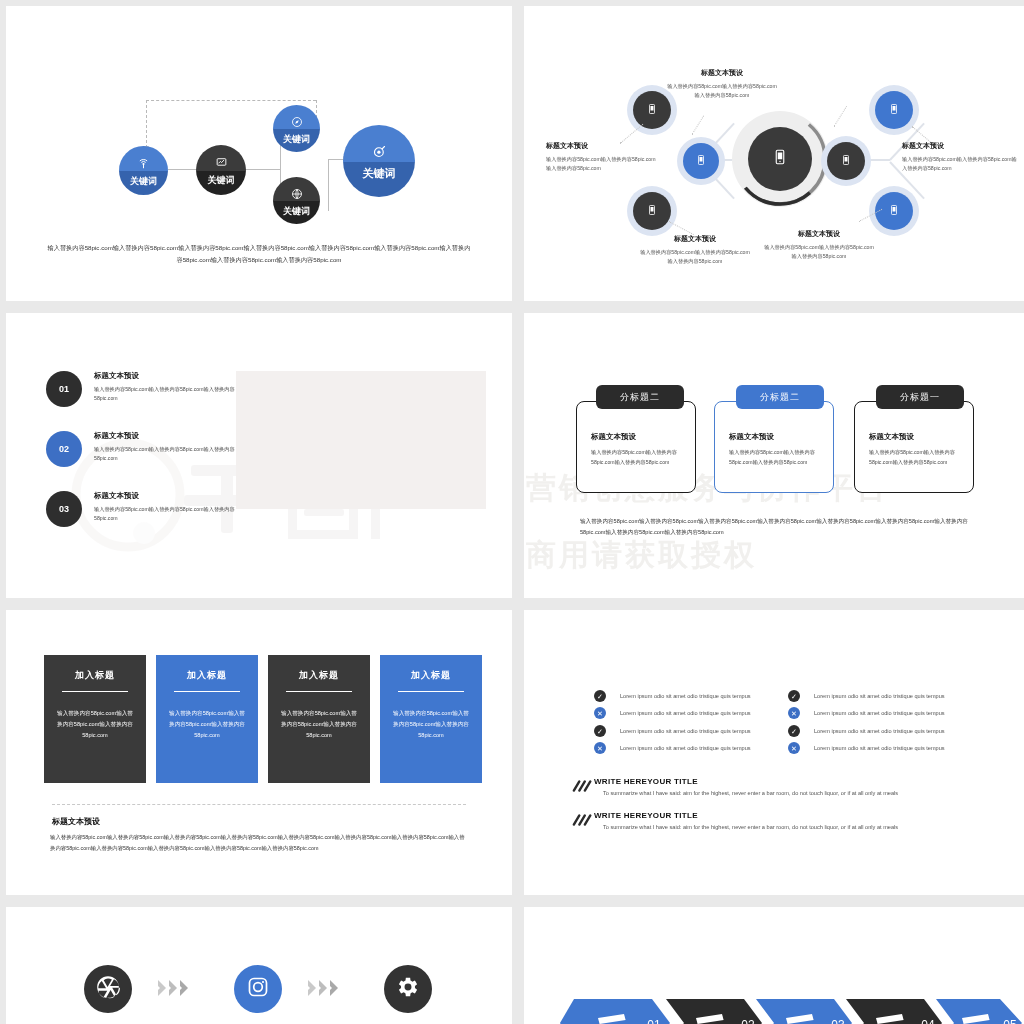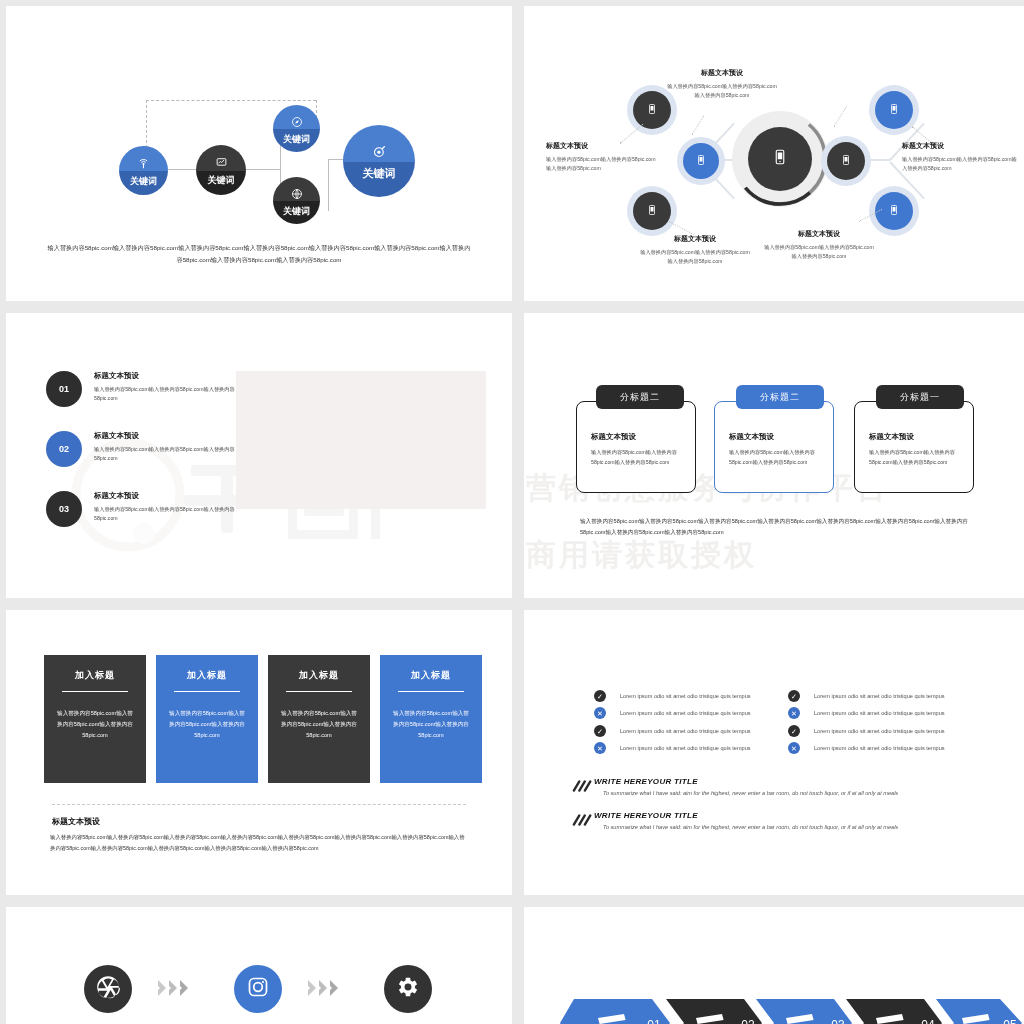--- a/index.html
+++ b/index.html
@@ -145,21 +145,21 @@
   
   .s6-item { position: absolute; display: flex; align-items: center; }
   .s6-bullet {
     width: 12px; height: 12px; border-radius: 50%; flex: 0 0 auto;
     display: flex; align-items: center; justify-content: center;
     color: #fff; font-size: 7px; line-height: 1;
   }
   .s6-bullet.dark { background: #2e2e2e; }
   .s6-bullet.blue { background: #3d6fc4; }
   .s6-text { margin-left: 14px; font-size: 5.6px; color: #555; white-space: nowrap; }
-  .s6-hl { position: absolute; display: flex; align-items: flex-start; font-style: italic; }
+  .s6-hl { position: absolute; display: flex; align-items: flex-start; }
   .s6-slashes { width: 22px; height: 14px; flex: 0 0 auto; margin-top: 2px; }
   .s6-ht { font-size: 8px; font-weight: 700; color: #111; letter-spacing: 0.3px; }
   .s6-hp { font-size: 5.6px; color: #555; margin-top: 4px; margin-left: 9px; white-space: nowrap; }
 
   
   .s7-ic { position: absolute; width: 48px; height: 48px; border-radius: 50%;
            display: flex; align-items: center; justify-content: center; }
   .s7-ic.dark { background: #333; }
   .s7-ic.blue { background: #4077cf; }
 </style>

